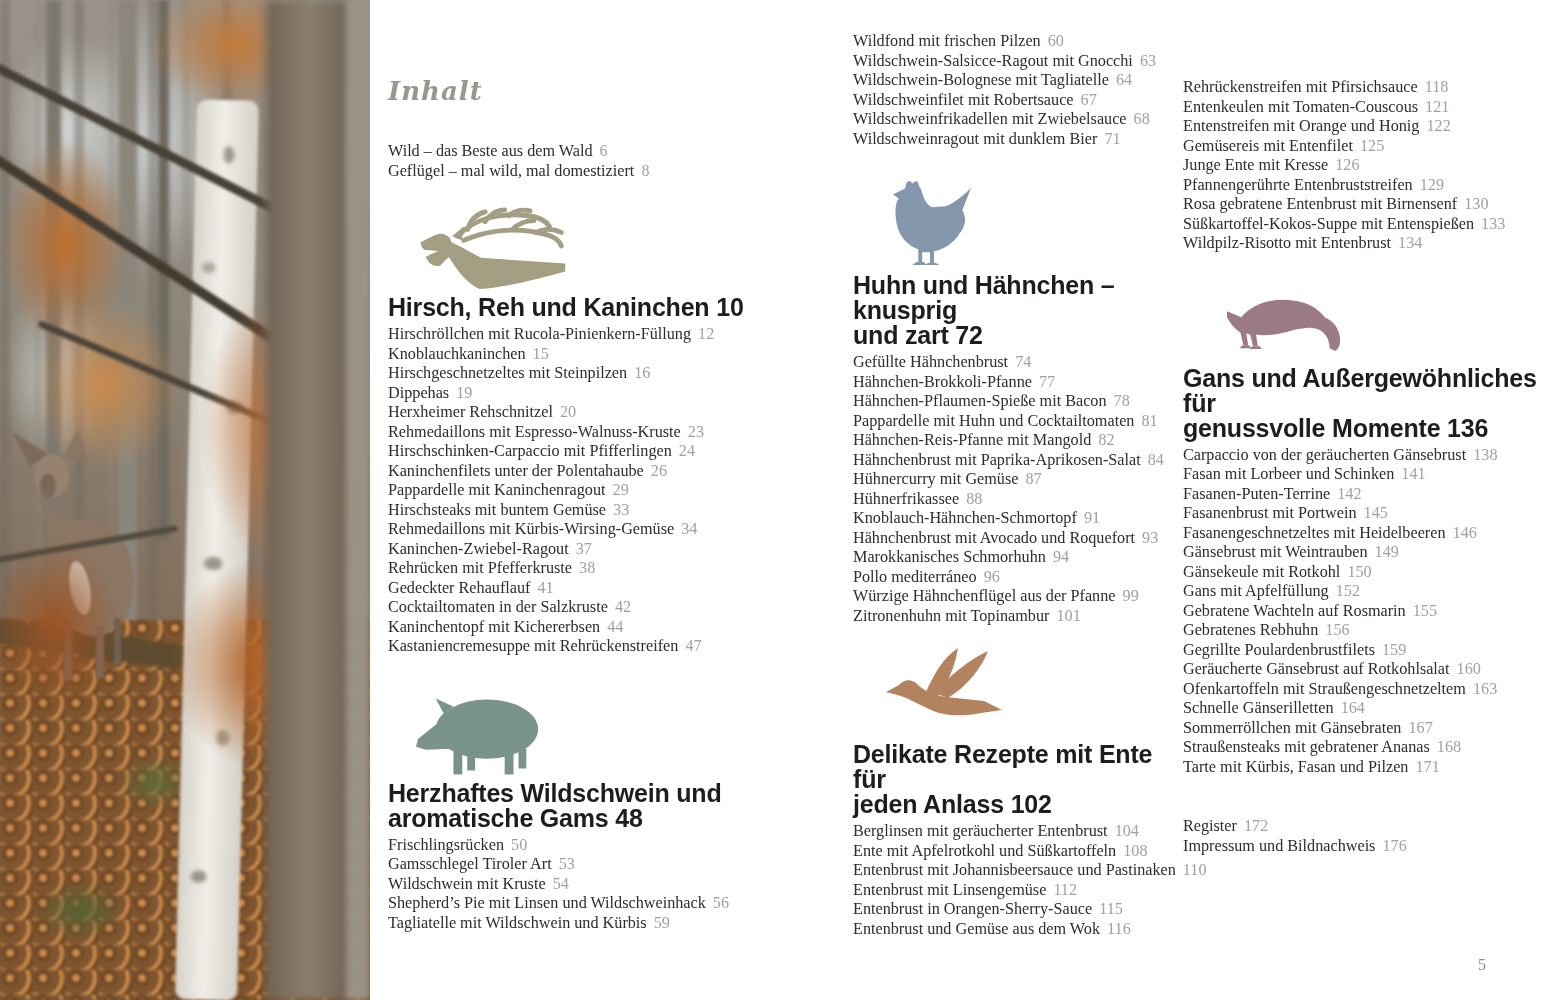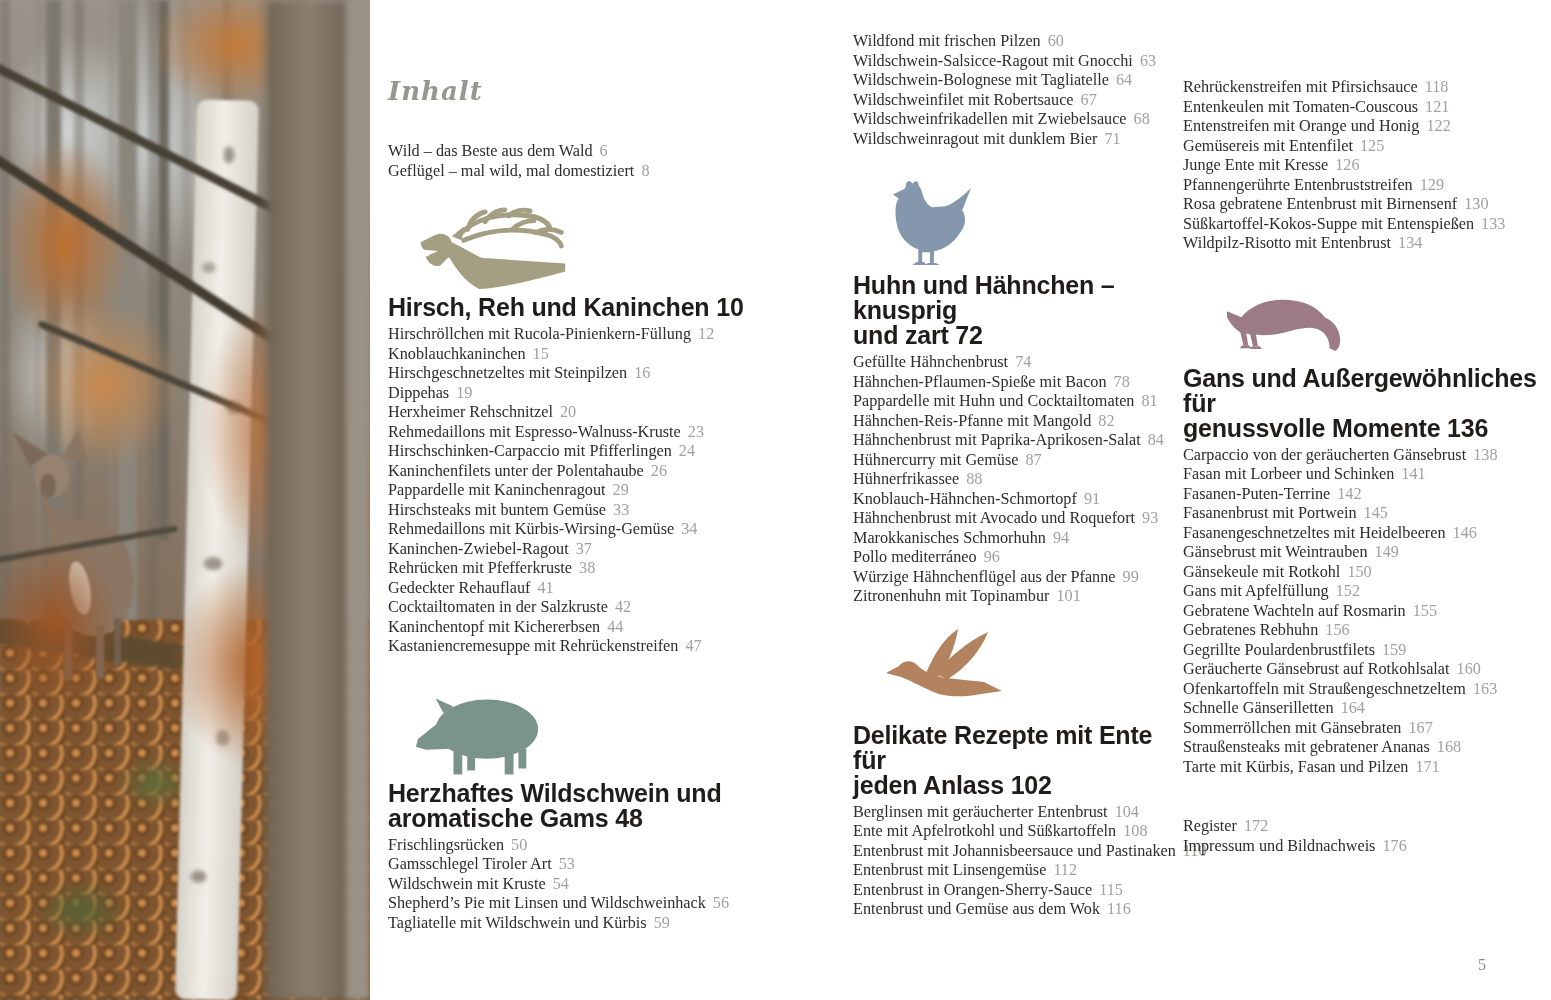--- a/index.html
+++ b/index.html
@@ -233,20 +233,21 @@
         <li class="entry"><span class="t">Wildschweinragout mit dunklem Bier</span> <span class="pg">71</span></li>
       </ul>
     </div>
     <div class="block block-section">
       <div class="icon-wrap i-hen" style="color: rgb(132, 151, 172);"><svg>
           <use href="#sym-hen"></use>
         </svg></div>
       <h2 class="section-title">Huhn und Hähnchen – knusprig<br>und zart  72</h2>
       <ul class="entries">
         <li class="entry"><span class="t">Gefüllte Hähnchenbrust</span> <span class="pg">74</span></li>
+        <li class="entry"><span class="t">Hähnchen-Brokkoli-Pfanne</span> <span class="pg">77</span></li>
         <li class="entry"><span class="t">Hähnchen-Pflaumen-Spieße mit Bacon</span> <span class="pg">78</span></li>
         <li class="entry"><span class="t">Pappardelle mit Huhn und Cocktailtomaten</span> <span class="pg">81</span></li>
         <li class="entry"><span class="t">Hähnchen-Reis-Pfanne mit Mangold</span> <span class="pg">82</span></li>
         <li class="entry"><span class="t">Hähnchenbrust mit Paprika-Aprikosen-Salat</span> <span class="pg">84</span></li>
         <li class="entry"><span class="t">Hühnercurry mit Gemüse</span> <span class="pg">87</span></li>
         <li class="entry"><span class="t">Hühnerfrikassee</span> <span class="pg">88</span></li>
         <li class="entry"><span class="t">Knoblauch-Hähnchen-Schmortopf</span> <span class="pg">91</span></li>
         <li class="entry"><span class="t">Hähnchenbrust mit Avocado und Roquefort</span> <span class="pg">93</span></li>
         <li class="entry"><span class="t">Marokkanisches Schmorhuhn</span> <span class="pg">94</span></li>
         <li class="entry"><span class="t">Pollo mediterráneo</span> <span class="pg">96</span></li>

